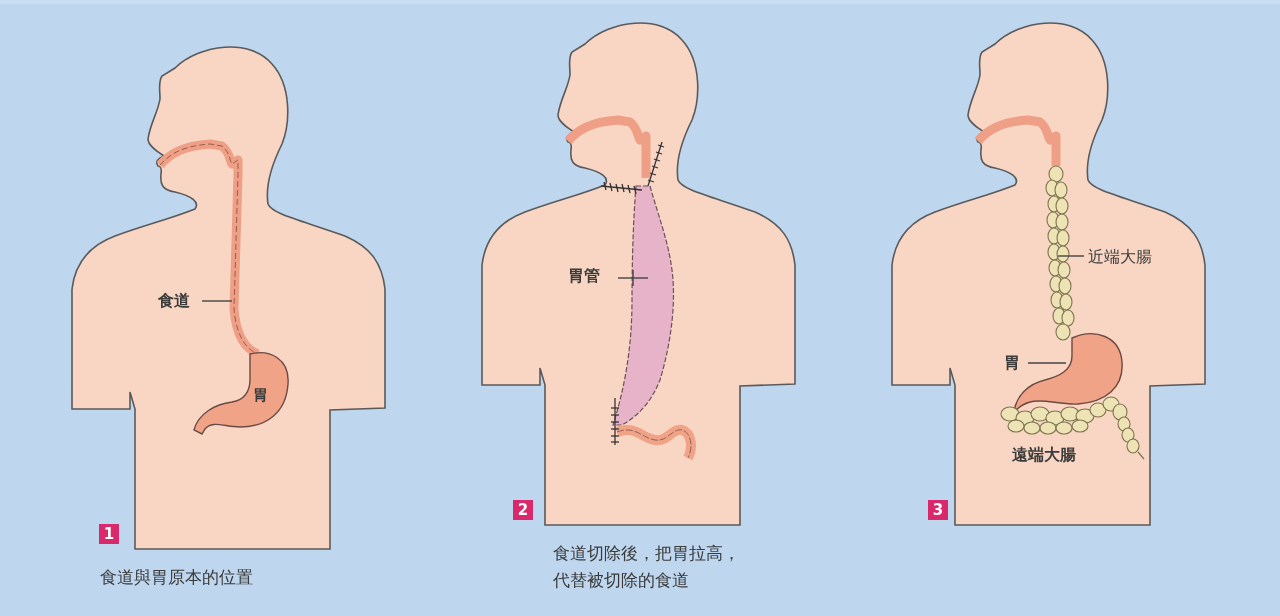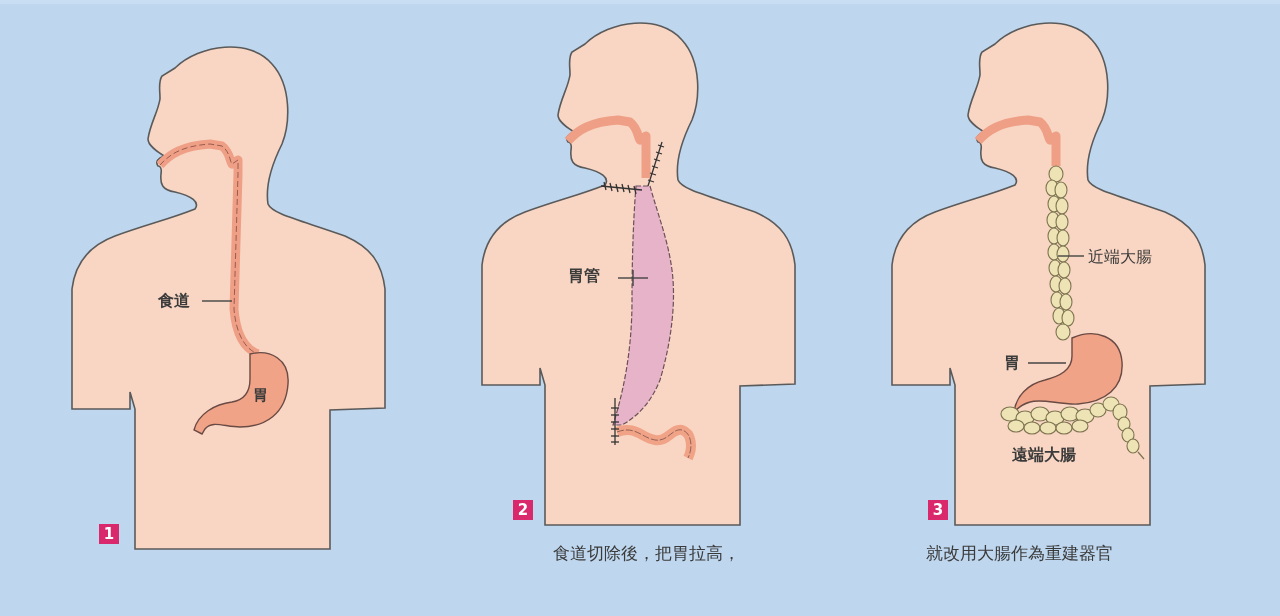--- a/index.html
+++ b/index.html
@@ -40,20 +40,23 @@
     <path d="M160,141 C170,130 182,122 210,120 L222,122 C230,128 230,138 232,140 L238,136 L238,150 L234,285 C236,310 245,325 258,330" fill="none" stroke="#9a5c4c" stroke-width="1" stroke-dasharray="6 3"></path>
 
     <path d="M250,330 C270,325 290,335 288,360 C286,390 265,403 240,403 C225,403 212,396 205,405 L202,410 L194,406 C198,390 215,380 232,378 C244,376 250,368 250,355 Z" fill="#f0a386" stroke="#6a4a44" stroke-width="1.4"></path>
   </svg>
   <div class="label" style="left:158px; top:268px;">食道</div>
   <svg width="420" height="616" style="pointer-events:none">
       <line x1="202" y1="277" x2="232" y2="277" stroke="#444" stroke-width="1.4"></line>
     </svg>
   <div class="label" style="left:253px; top:362px; font-size:15px;">胃</div>
   <div class="badge" style="left:99px; top:500px;">1</div>
+  <div class="caption" style="left:100px; top:540px;">
+    <div>食道與胃原本的位置</div>
+  </div>
 </div>
 
 <div class="panel" style="left:410px;">
   <svg width="420" height="616" viewBox="0 0 420 616">
     <path d="M175,44 C200,20 250,14 272,40 C292,62 290,100 282,120 C272,140 265,160 268,180 C272,190 300,196 345,212 C372,224 382,240 385,265 L385,384 L330,386 L330,525 L135,525 L135,385 L130,368 L130,385 L72,385 L72,265 C75,240 88,222 115,212 C148,200 170,195 195,185 C200,178 192,172 175,168 C162,166 160,160 161,150 C162,144 160,142 158,142 C155,138 158,134 164,132 C158,128 148,122 148,115 C150,100 158,88 160,75 C160,65 158,58 162,52 Z" fill="#f9d6c3" stroke="#5a5a5a" stroke-width="1.6"></path>
 
     <path d="M158,141 C168,130 180,122 208,120 L220,122 C228,128 228,138 230,140 L236,136 L236,150 L236,178" fill="none" stroke="#ee9f86" stroke-width="9" stroke-linejoin="round"></path>
 
     <path d="M226,186 L240,186 C248,215 258,240 262,270 C266,300 262,340 250,380 C242,400 230,415 212,425 L203,425 C214,390 222,350 222,300 C222,250 224,210 226,186 Z" fill="#e6b3c8" stroke="#6b5058" stroke-width="1.2" stroke-dasharray="5 2"></path>
 
@@ -86,20 +89,21 @@
       <line x1="201" y1="436" x2="209" y2="436"></line>
         <line x1="201" y1="442" x2="209" y2="442"></line>
     </g>
     <line x1="208" y1="278" x2="238" y2="278" stroke="#444" stroke-width="1.4"></line>
     <line x1="223" y1="270" x2="223" y2="286" stroke="#444" stroke-width="1.4"></line>
   </svg>
   <div class="label" style="left:158px; top:268px;font-family:Liberation Mono, monospace;">胃管</div>
   <div class="badge" style="left:103px; top:500px;">2</div>
   <div class="caption" style="left:99px; top:540px;margin-left:44px;">
     <div>食道切除後，把胃拉高，</div>
+    <div>代替被切除的食道</div>
   </div>
 </div>
 
 <div class="panel" style="left:820px;">
   <svg width="440" height="616" viewBox="0 0 440 616">
     <path d="M175,44 C200,20 250,14 272,40 C292,62 290,100 282,120 C272,140 265,160 268,180 C272,190 300,196 345,212 C372,224 382,240 385,265 L385,384 L330,386 L330,525 L135,525 L135,385 L130,368 L130,385 L72,385 L72,265 C75,240 88,222 115,212 C148,200 170,195 195,185 C200,178 192,172 175,168 C162,166 160,160 161,150 C162,144 160,142 158,142 C155,138 158,134 164,132 C158,128 148,122 148,115 C150,100 158,88 160,75 C160,65 158,58 162,52 Z" fill="#f9d6c3" stroke="#5a5a5a" stroke-width="1.6"></path>
 
     <path d="M158,141 C168,130 180,122 208,120 L220,122 C228,128 228,138 230,140 L236,136 L236,150 L236,166" fill="none" stroke="#ee9f86" stroke-width="9" stroke-linejoin="round"></path>
 
     <g fill="#ede3b4" stroke="#7d7450" stroke-width="1.1">
@@ -148,15 +152,14 @@
     </g>
     <line x1="318" y1="452" x2="324" y2="459" stroke="#7d7450" stroke-width="1.2"></line>
     <line x1="238" y1="256" x2="264" y2="256" stroke="#444" stroke-width="1.4"></line>
     <line x1="208" y1="363" x2="246" y2="363" stroke="#444" stroke-width="1.4"></line>
   </svg>
   <div class="label" style="left:268px; top:248px; font-weight:normal;">近端大腸</div>
   <div class="label" style="left:184px; top:354px;">胃</div>
   <div class="label" style="left:192px; top:446px; font-weight:bold;">遠端大腸</div>
   <div class="badge" style="left:108px; top:500px;">3</div>
   <div class="caption" style="left:106px; top:540px;">
-    <div>就改用大腸作為重建器官</div>
   </div>
 </div>
 
 </body></html>

